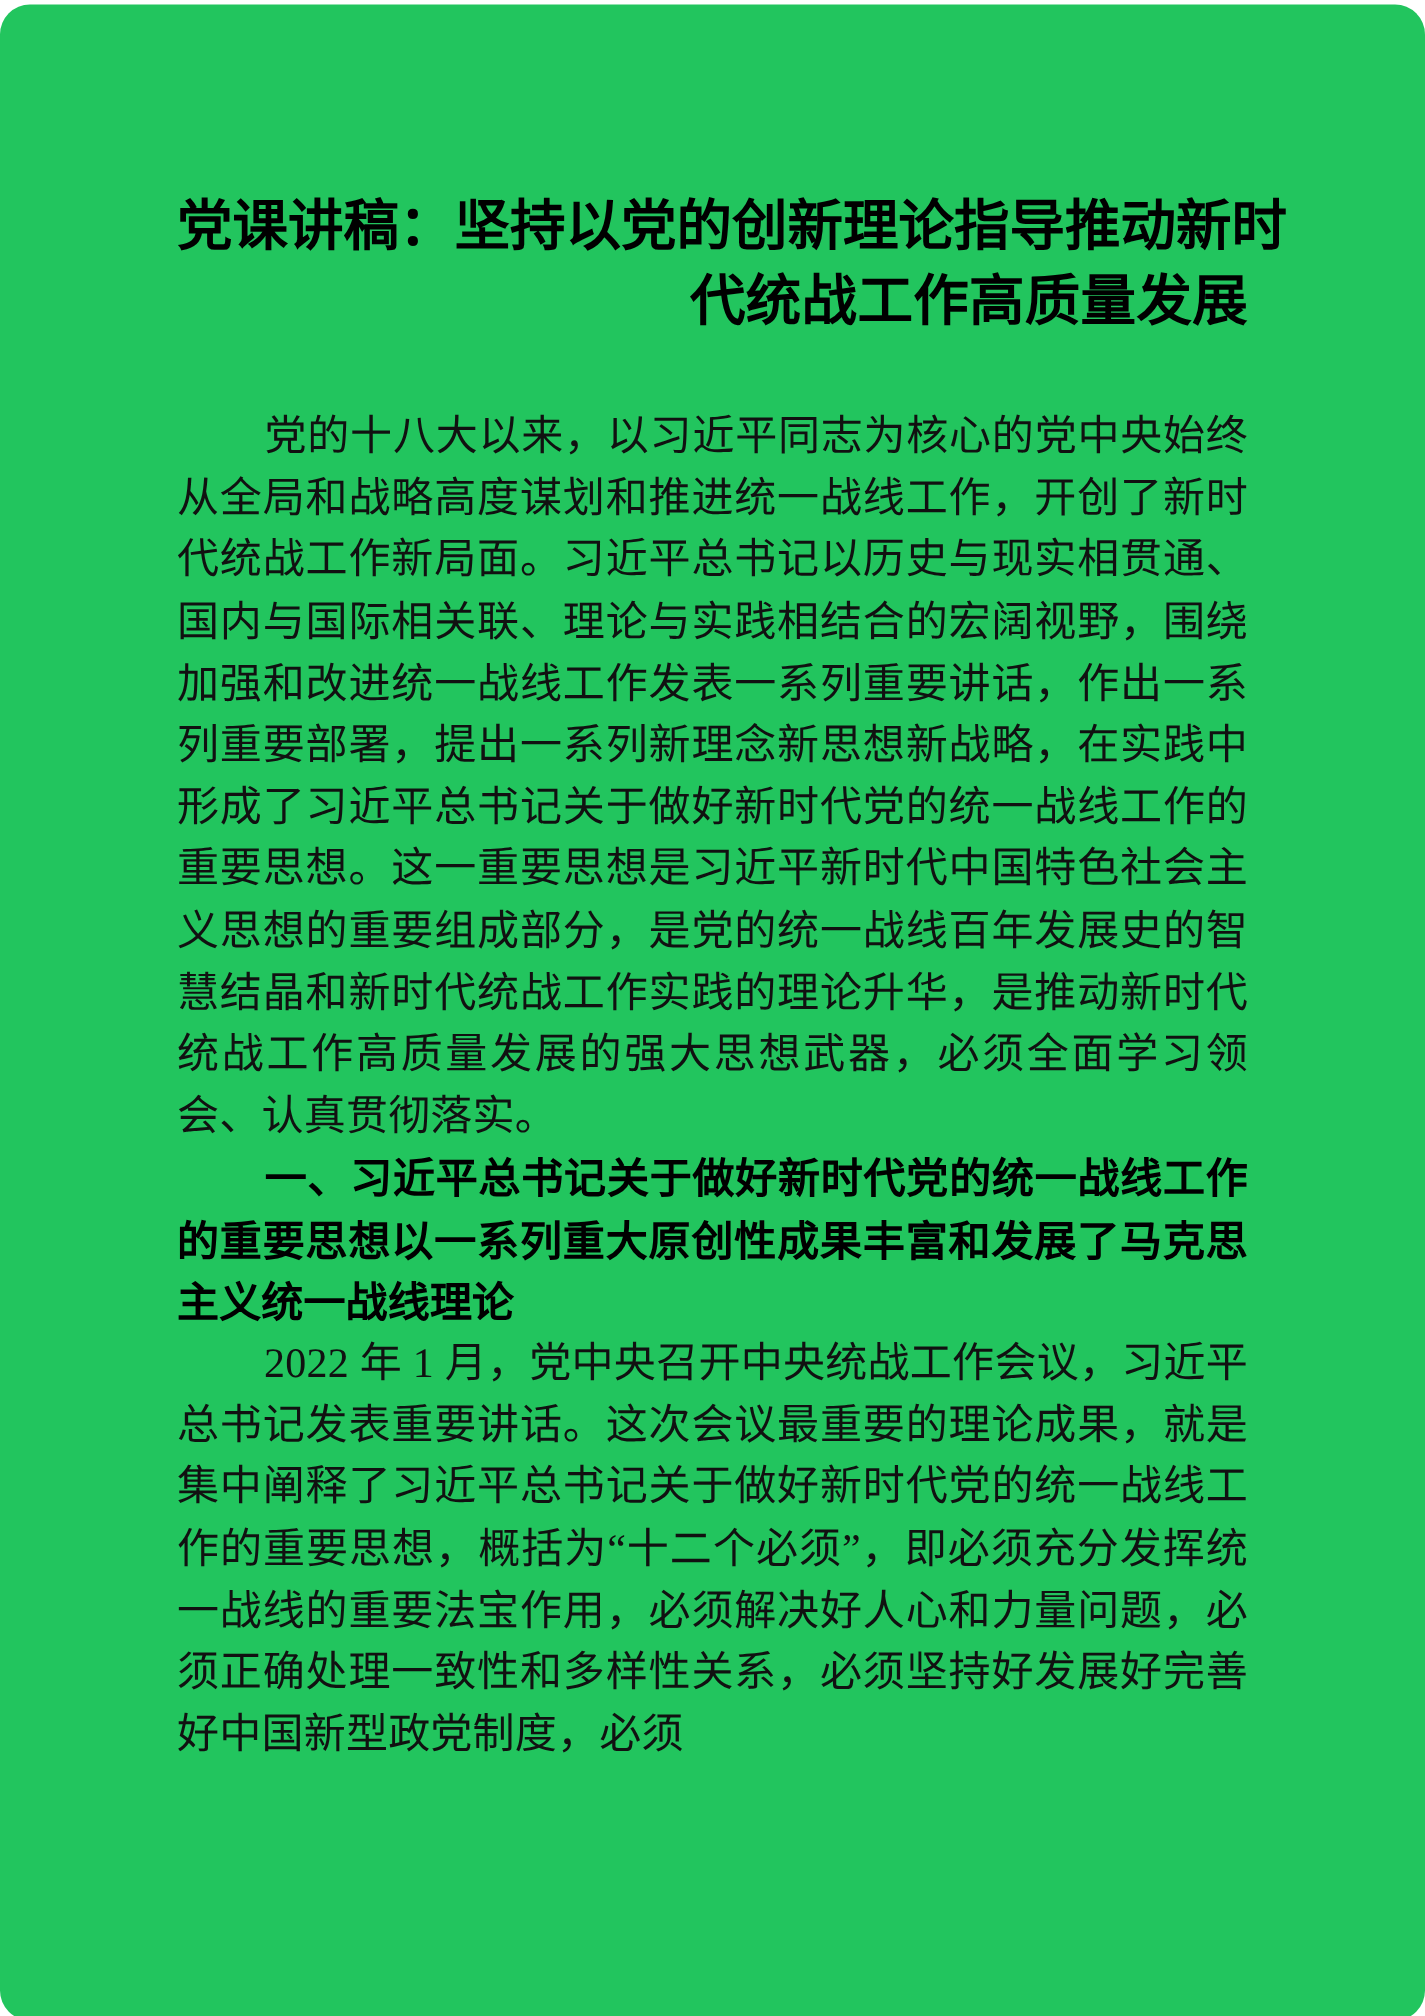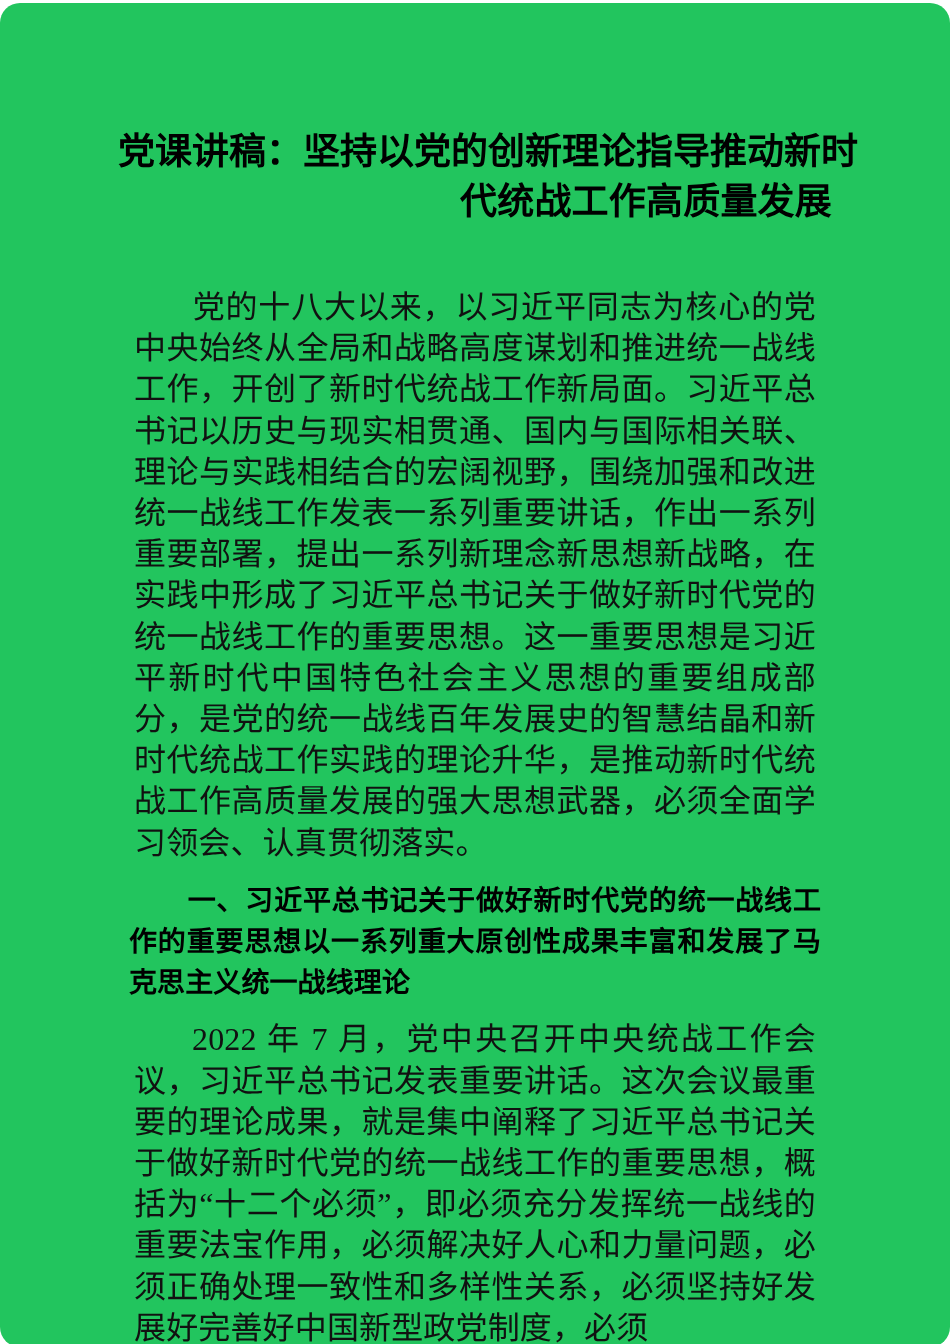--- a/index.html
+++ b/index.html
@@ -73,41 +73,41 @@
 
   
   .body-block {
     position: absolute;
     top: 268px;
     left: 0;
     width: 714px;
   }
 
   p.para {
-    margin: 16px;
+    margin: 0;
     padding: 0;
     font-family: "Liberation Serif", "DejaVu Serif", serif;
-    font-size: 32px;
+    font-size: 28px;
     line-height: 41.2px;
     text-align: justify;
     text-align-last: left;
     text-justify: inter-ideograph;
     color: #111111;
     word-break: break-all;
     letter-spacing: 0.15px;
   }
 
   p.para .indent {
     display: inline-block;
     width: 58px;
   }
 
   
   p.heading {
-    margin: 11px;
+    margin: 0;
     padding: 0;
     font-family: "Liberation Sans", "DejaVu Sans", sans-serif;
     font-weight: 700;
     font-size: 28px;
     line-height: 41.2px;
     text-align: justify;
     text-align-last: left;
     text-justify: inter-ideograph;
     color: #000000;
     word-break: break-all;
@@ -129,18 +129,18 @@
       <span class="tline tline-1">党课讲稿：坚持以党的创新理论指导推动新时</span>
       <span class="tline tline-2">代统战工作高质量发展</span>
     </h1>
 
     <div class="body-block">
 
       <p class="para"><span class="indent"></span><span>党的十八大以来，以习近平同志为核心的党中央始终从全局和战略高度谋划和推进统一战线工作，开创了新时代统战工作新局面。习近平总书记以历史与现实相贯通、国内与国际相关联、理论与实践相结合的宏阔视野，围绕加强和改进统一战线工作发表一系列重要讲话，作出一系列重要部署，提出一系列新理念新思想新战略，在实践中形成了习近平总书记关于做好新时代党的统一战线工作的重要思想。这一重要思想是习近平新时代中国特色社会主义思想的重要组成部分，是党的统一战线百年发展史的智慧结晶和新时代统战工作实践的理论升华，是推动新时代统战工作高质量发展的强大思想武器，必须全面学习领会、认真贯彻落实。</span></p>
 
       <p class="heading"><span class="indent"></span><span>一、习近平总书记关于做好新时代党的统一战线工作的重要思想以一系列重大原创性成果丰富和发展了马克思主义统一战线理论</span></p>
 
-      <p class="para"><span class="indent"></span><span>2022 年 7 月，党中央召开中央统战工作会议，习近平总书记发表重要讲话。这次会议最重要的理论成果，就是集中阐释了习近平总书记关于做好新时代党的统一战线工作的重要思想，概括为“十二个必须”，即必须充分发挥统一战线的重要法宝作用，必须解决好人心和力量问题，必须正确处理一致性和多样性关系，必须坚持好发展好完善好中国新型政党制度，必须</span></p>
+      <p class="para"><span class="indent"></span><span>2022 年 1 月，党中央召开中央统战工作会议，习近平总书记发表重要讲话。这次会议最重要的理论成果，就是集中阐释了习近平总书记关于做好新时代党的统一战线工作的重要思想，概括为“十二个必须”，即必须充分发挥统一战线的重要法宝作用，必须解决好人心和力量问题，必须正确处理一致性和多样性关系，必须坚持好发展好完善好中国新型政党制度，必须</span></p>
 
     </div>
 
   </div>
 </div>
 
 </body></html>

